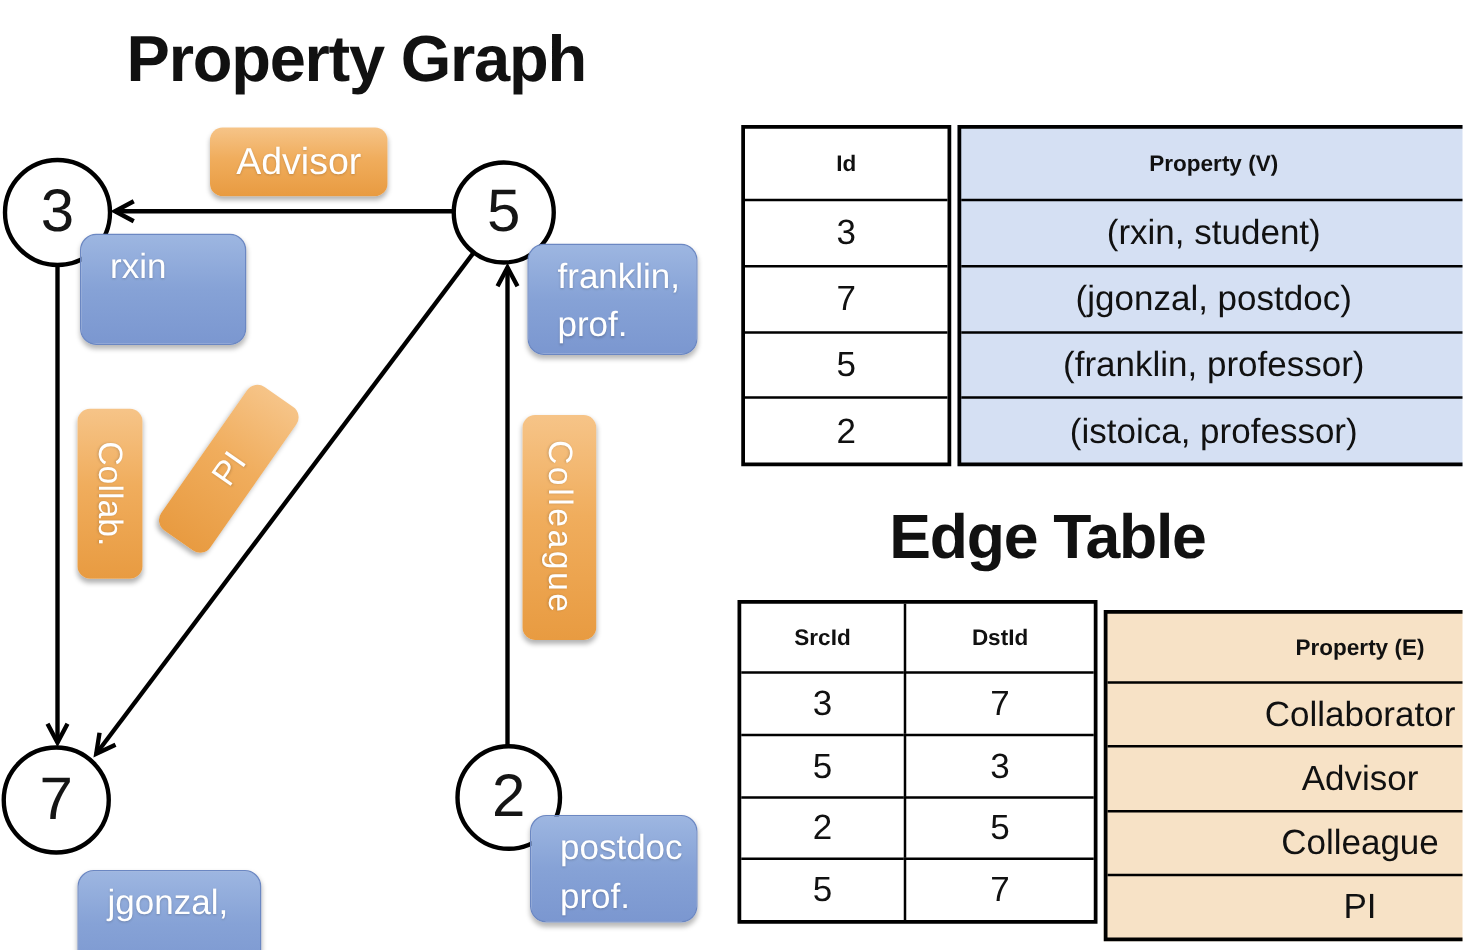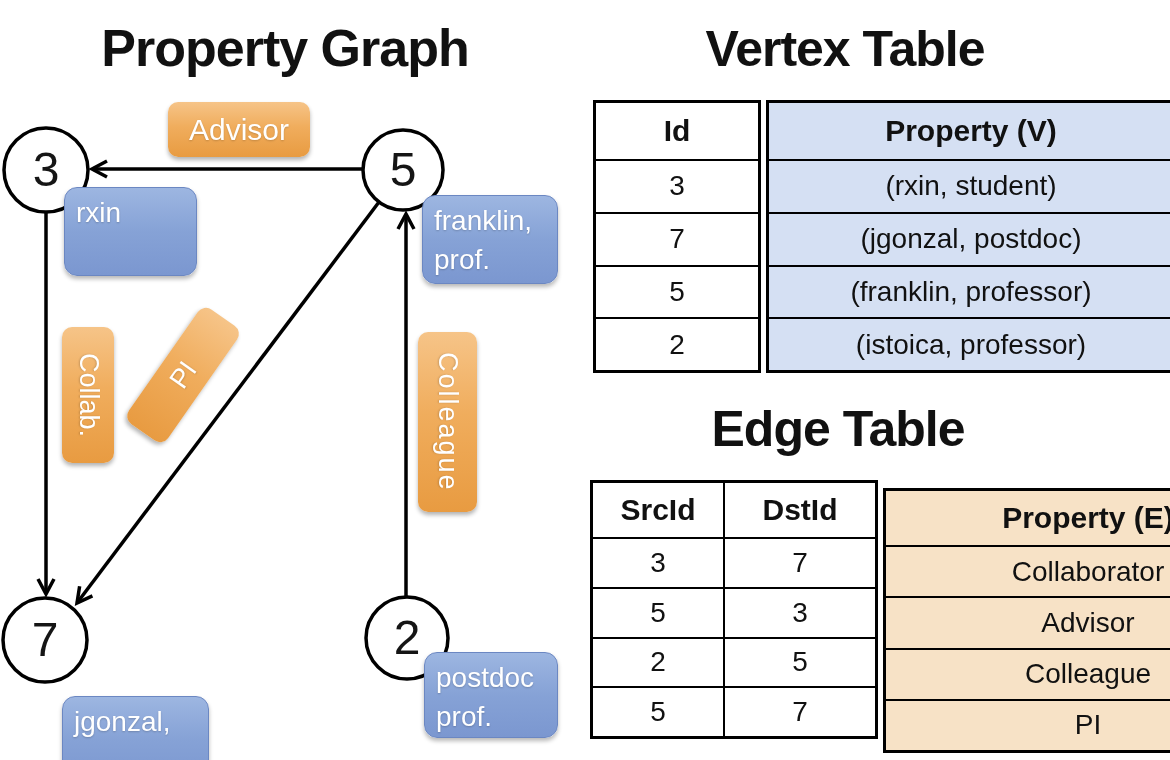--- a/index.html
+++ b/index.html
@@ -31,53 +31,52 @@
   #elabel-colleague { left:418px; top:332px; width:59px; height:180px; font-size:27px; letter-spacing:2px; }
   #elabel-pi        { left:159px; top:305px; width:48px; height:140px; font-size:27px;
                       transform:rotate(35deg); }
   #elabel-pi span   { writing-mode:vertical-rl; transform:rotate(180deg); display:inline-block; }
 
   
   .vbox { position:absolute; border-radius:13px;
           background:linear-gradient(180deg,#9db6e1 0%, #86a2d6 50%, #7b97d0 100%);
           border:1.5px solid #6b87c2; box-shadow:0 3px 4px rgba(0,0,0,0.28);
           color:#fff; text-shadow:0 1px 2px rgba(0,0,0,0.20);
-          font-size:28px; line-height:39px; padding:5px 0 0 11px; }
+          font-size:28px; line-height:39px; padding:5px 0 0 23px; }
   #vbox-rxin     { left:64px;  top:187px; width:133px; height:89px; }
   #vbox-franklin { left:422px; top:195px; width:136px; height:89px; }
   #vbox-jgonzal  { left:62px;  top:652px; width:147px; height:86px;margin-top:44px; }
   #vbox-istoica  { left:424px; top:652px; width:134px; height:86px; }
 
   
   .tcol { position:absolute; border:3px solid #000; background:#fff;
           display:grid; }
   .tcol .cell { display:flex; align-items:center; justify-content:center;
                 font-size:28px; color:#111; border-top:2.5px solid #000; }
   .tcol .cell:first-child, .tcol .cell.row1 { border-top:none; }
-  .tcol .head { font-weight:bold; font-size:30px; }
+  .tcol .head { font-weight:bold; font-size:18px; }
 
   #vt-id   { left:593px; top:100px; width:168px; height:273px;
              grid-template-rows:56px 1fr 1fr 1fr 1fr; }
   #vt-prop { left:766px; top:100px; width:410px; height:273px;
              grid-template-rows:56px 1fr 1fr 1fr 1fr; background:#d5e0f3; }
 
   #et-ids  { left:590px; top:480px; width:288px; height:259px;
              grid-template-columns:130px 1fr; grid-template-rows:54px 1fr 1fr 1fr 1fr;
              grid-auto-flow:column; }
   #et-ids .cell.col2 { border-left:2.5px solid #000; }
   #et-prop { left:883px; top:488px; width:410px; height:265px;
              grid-template-rows:54px 1fr 1fr 1fr 1fr; background:#f7e2c6; }
 </style>
 </head>
 <body>
 
 <div id="stage">
 
   <div class="title" id="title-graph">Property Graph</div>
-  <div class="title" id="title-vertex">Vertex Table</div>
   <div class="title" id="title-edge">Edge Table</div>
 
   <svg id="graph-svg" width="580" height="760">
     <defs>
       <marker id="arrowV" markerUnits="userSpaceOnUse" markerWidth="26" markerHeight="24" refX="18" refY="11" orient="auto">
         <path d="M3,3 L18,11 L3,19" fill="none" stroke="#000" stroke-width="3.5" stroke-linejoin="miter"></path>
       </marker>
     </defs>
     <circle cx="46" cy="170" r="42" fill="#fff" stroke="#000" stroke-width="3.5"></circle>
     <circle cx="403" cy="170" r="40" fill="#fff" stroke="#000" stroke-width="3.5"></circle>

